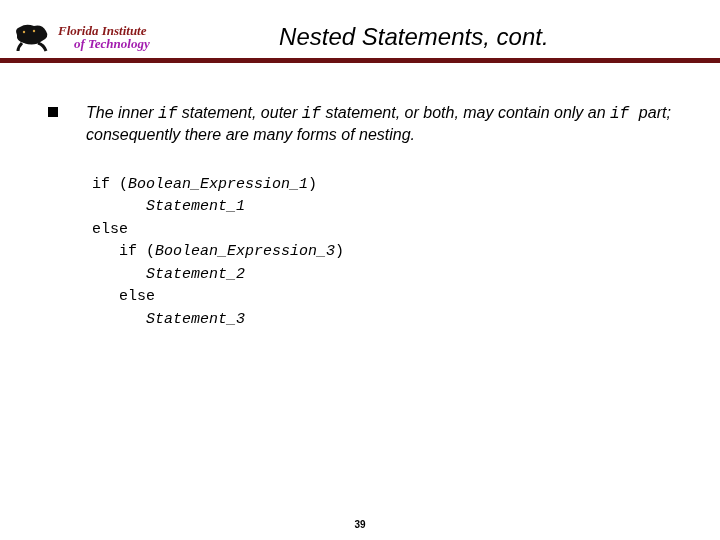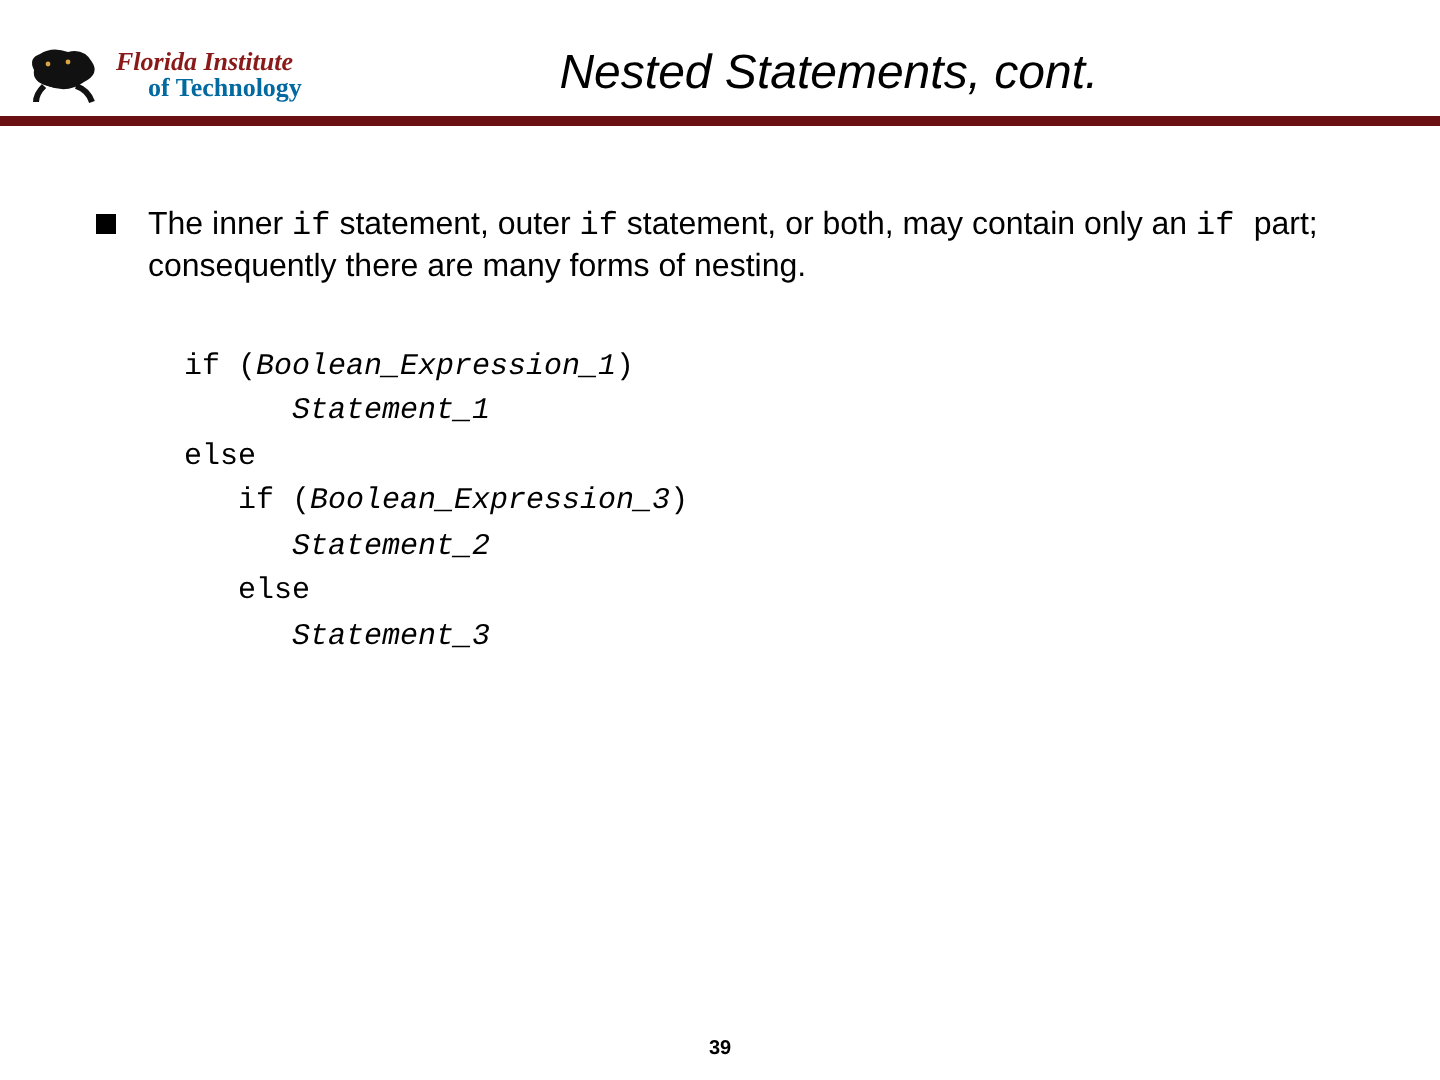--- a/index.html
+++ b/index.html
@@ -33,23 +33,24 @@
     line-height: 1.0;
   }
   .logo-line1 {
     font-style: italic;
     font-weight: bold;
     font-size: 13px;
     color: #8a1a1a;
     font-family: Georgia, "Times New Roman", serif;
   }
   .logo-line2 {
+    font-style: italic;
     font-weight: bold;
     font-size: 13px;
-    color: #0369a1;
+    color: #a21caf;
     font-family: Georgia, "Times New Roman", serif;
     padding-left: 16px;
   }
   .title {
     flex: 1;
     text-align: center;
     font-family: Arial, Helvetica, sans-serif;
     font-size: 24px;
     font-style: italic;
     color: #000;
@@ -59,21 +60,22 @@
     height: 5px;
     background: #6a1012;
     margin-top: 0px;
   }
   .content {
     padding: 40px 36px 0 48px;
   }
   .bullet-row {
     display: flex;
     align-items: flex-start;
-    gap: 16px;
+    gap: 28px;
+    font-style: italic;
   }
   .bullet {
     width: 10px; height: 10px;
     background: #000;
     flex: 0 0 auto;
     margin-top: 4px;
   }
   .bullet-text {
     font-size: 16px;
     line-height: 1.3;

